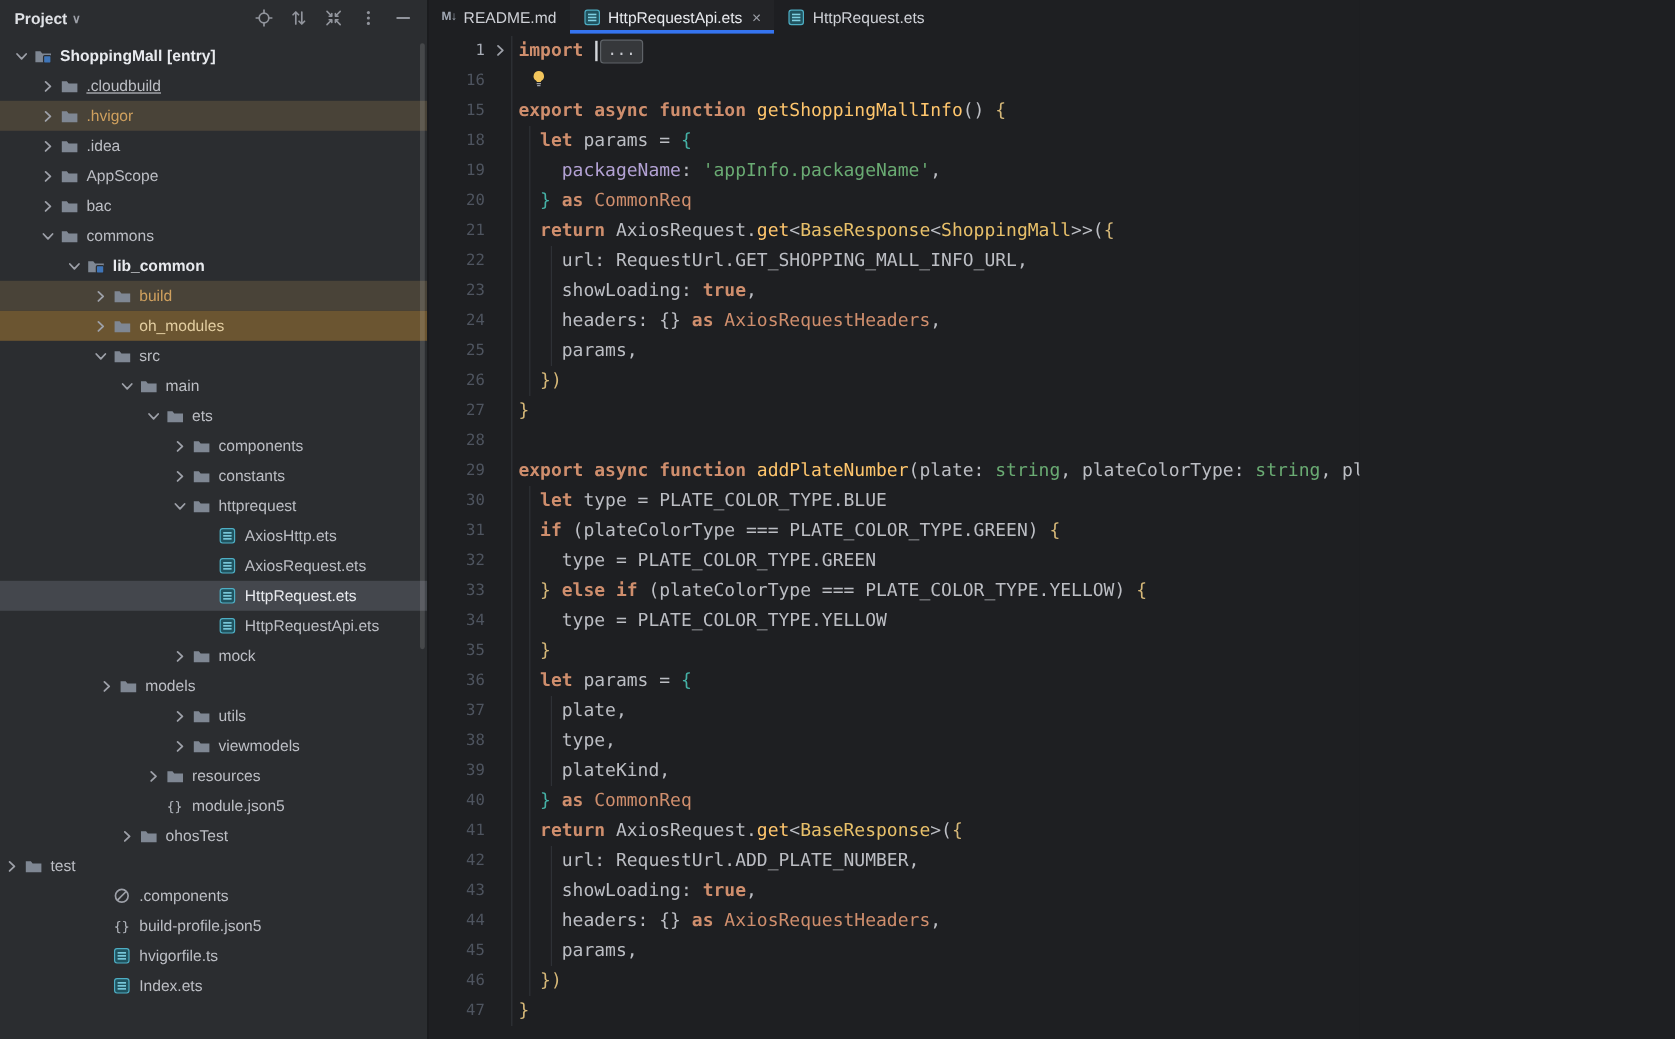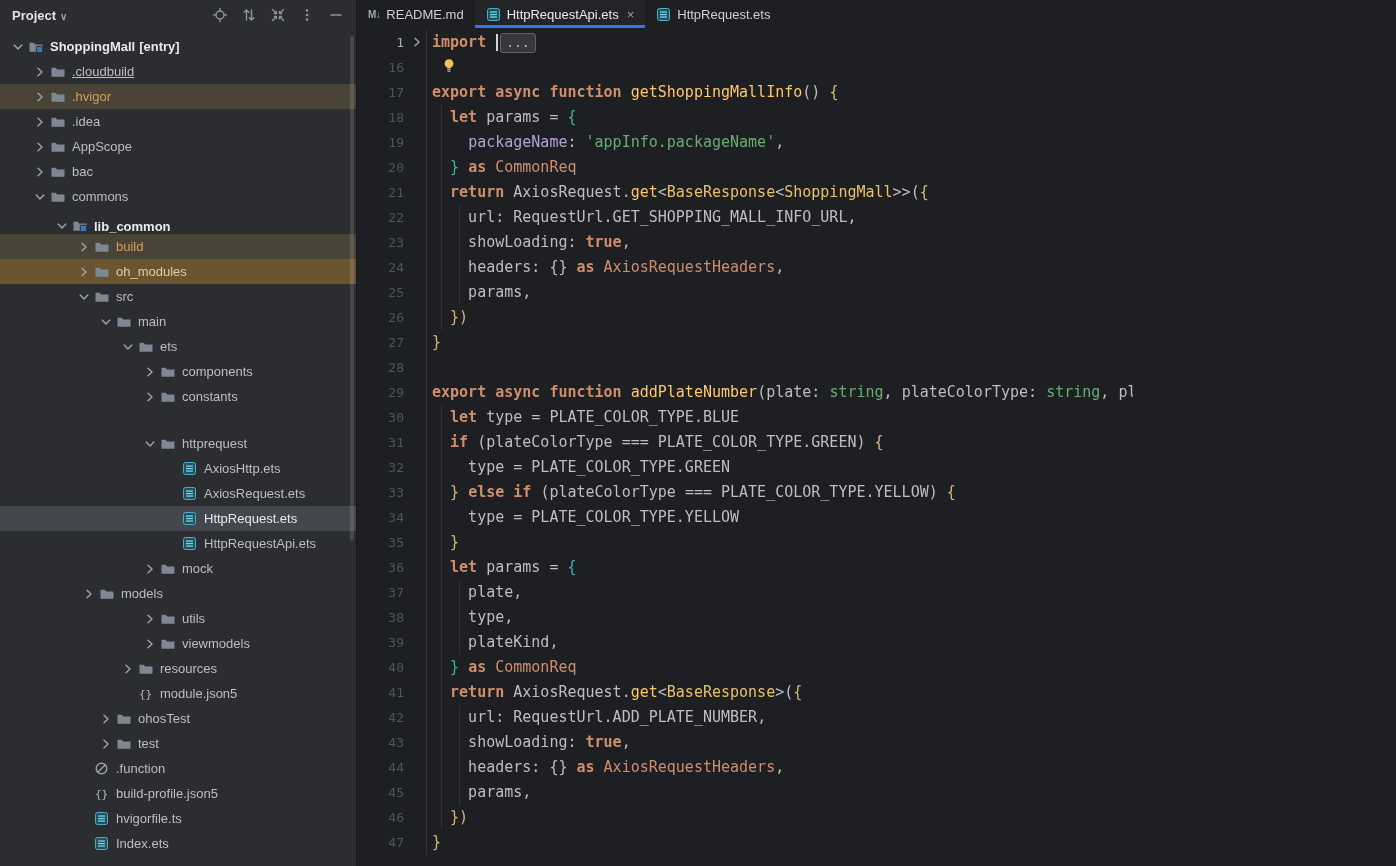--- a/index.html
+++ b/index.html
@@ -201,21 +201,21 @@
               <path d="M4.2 6 8 10l3.8-4" fill="none" stroke="#9da0a8" stroke-width="1.5" stroke-linecap="round" stroke-linejoin="round"></path>
             </svg>
           </span>
           <span class="ticon">
             <svg width="16" height="16" viewBox="0 0 16 16">
               <path d="M1.5 12.8v-9h4.2l1.5 1.8h7.3v7.2z" fill="#7f8793"></path>
             </svg>
           </span>
           <span class="tlabel">commons</span>
         </div>
-        <div class="tree-row st-module" style="padding-left: 52px; align-items: flex-end;">
+        <div class="tree-row st-module" style="padding-left: 52px;">
           <span class="chev">
             <svg width="16" height="16" viewBox="0 0 16 16">
               <path d="M4.2 6 8 10l3.8-4" fill="none" stroke="#9da0a8" stroke-width="1.5" stroke-linecap="round" stroke-linejoin="round"></path>
             </svg>
           </span>
           <span class="ticon">
             <svg width="16" height="16" viewBox="0 0 16 16">
               <path d="M1.5 12.8v-9h4.2l1.5 1.8h7.3v7.2z" fill="#7f8793"></path>
               <rect x="8.3" y="7.3" width="6.2" height="6.2" rx="1" fill="#3f75b8" stroke="#2b2d30" stroke-width="1"></rect>
             </svg>
@@ -306,21 +306,21 @@
               <path d="M6 4.2 10 8l-4 3.8" fill="none" stroke="#9da0a8" stroke-width="1.5" stroke-linecap="round" stroke-linejoin="round"></path>
             </svg>
           </span>
           <span class="ticon">
             <svg width="16" height="16" viewBox="0 0 16 16">
               <path d="M1.5 12.8v-9h4.2l1.5 1.8h7.3v7.2z" fill="#7f8793"></path>
             </svg>
           </span>
           <span class="tlabel">constants</span>
         </div>
-        <div class="tree-row" style="padding-left: 140px; margin-top: 22px;">
+        <div class="tree-row" style="padding-left: 140px;">
           <span class="chev">
             <svg width="16" height="16" viewBox="0 0 16 16">
               <path d="M4.2 6 8 10l3.8-4" fill="none" stroke="#9da0a8" stroke-width="1.5" stroke-linecap="round" stroke-linejoin="round"></path>
             </svg>
           </span>
           <span class="ticon">
             <svg width="16" height="16" viewBox="0 0 16 16">
               <path d="M1.5 12.8v-9h4.2l1.5 1.8h7.3v7.2z" fill="#7f8793"></path>
             </svg>
           </span>
@@ -454,42 +454,42 @@
               <path d="M6 4.2 10 8l-4 3.8" fill="none" stroke="#9da0a8" stroke-width="1.5" stroke-linecap="round" stroke-linejoin="round"></path>
             </svg>
           </span>
           <span class="ticon">
             <svg width="16" height="16" viewBox="0 0 16 16">
               <path d="M1.5 12.8v-9h4.2l1.5 1.8h7.3v7.2z" fill="#7f8793"></path>
             </svg>
           </span>
           <span class="tlabel">ohosTest</span>
         </div>
-        <div class="tree-row" style="padding-left: 96px;">
+        <div class="tree-row" style="">
           <span class="chev">
             <svg width="16" height="16" viewBox="0 0 16 16">
               <path d="M6 4.2 10 8l-4 3.8" fill="none" stroke="#9da0a8" stroke-width="1.5" stroke-linecap="round" stroke-linejoin="round"></path>
             </svg>
           </span>
           <span class="ticon">
             <svg width="16" height="16" viewBox="0 0 16 16">
               <path d="M1.5 12.8v-9h4.2l1.5 1.8h7.3v7.2z" fill="#7f8793"></path>
             </svg>
           </span>
           <span class="tlabel">test</span>
         </div>
         <div class="tree-row" style="padding-left: 74px;">
           <span class="chev"></span>
           <span class="ticon">
             <svg width="15" height="15" viewBox="0 0 15 15">
               <circle cx="7.5" cy="7.5" r="5.3" fill="none" stroke="#9da0a8" stroke-width="1.4"></circle>
               <line x1="3.9" y1="11.1" x2="11.1" y2="3.9" stroke="#9da0a8" stroke-width="1.4"></line>
             </svg>
           </span>
-          <span class="tlabel">.function</span>
+          <span class="tlabel">.components</span>
         </div>
         <div class="tree-row" style="padding-left: 74px;">
           <span class="chev"></span>
           <span class="ticon">
             <svg width="15" height="15" viewBox="0 0 15 15">
               <text x="7.5" y="11.5" text-anchor="middle" font-size="11" font-family="DejaVu Sans Mono, monospace" fill="#b4b8bf">{}</text>
             </svg>
           </span>
           <span class="tlabel">build-profile.json5</span>
         </div>
@@ -562,21 +562,21 @@
         </div>
         <div class="cline">
           <span class="ln">16</span>
           <span class="lc"><span class="bulb"><svg width="14" height="15" viewBox="0 0 14 15">
                 <path d="M7 1.2a4.3 4.3 0 0 1 2.4 7.9c-.5.35-.8.8-.8 1.3H5.4c0-.5-.3-.95-.8-1.3A4.3 4.3 0 0 1 7 1.2z" fill="#f2c55c"></path>
                 <rect x="5.1" y="11.1" width="3.8" height="1.1" rx=".5" fill="#9da0a8"></rect>
                 <rect x="5.5" y="12.8" width="3" height="1.1" rx=".5" fill="#9da0a8"></rect>
               </svg></span></span>
         </div>
         <div class="cline">
-          <span class="ln">17</span>
+          <span class="ln">15</span>
           <span class="lc"><span class="tk-kw">export </span><span class="tk-kw">async </span><span class="tk-kw">function </span><span class="tk-fn">getShoppingMallInfo</span><span class="tk-tx">() </span><span class="tk-b1">{</span></span>
         </div>
         <div class="cline">
           <span class="ln">18</span>
           <span class="lc"><span class="tk-tx">  </span><span class="tk-kw">let </span><span class="tk-tx">params </span><span class="tk-tx">= </span><span class="tk-b2">{</span></span>
         </div>
         <div class="cline">
           <span class="ln">19</span>
           <span class="lc"><span class="tk-tx">    </span><span class="tk-pr">packageName</span><span class="tk-tx">: </span><span class="tk-str">'appInfo.packageName'</span><span class="tk-tx">,</span></span>
         </div>

